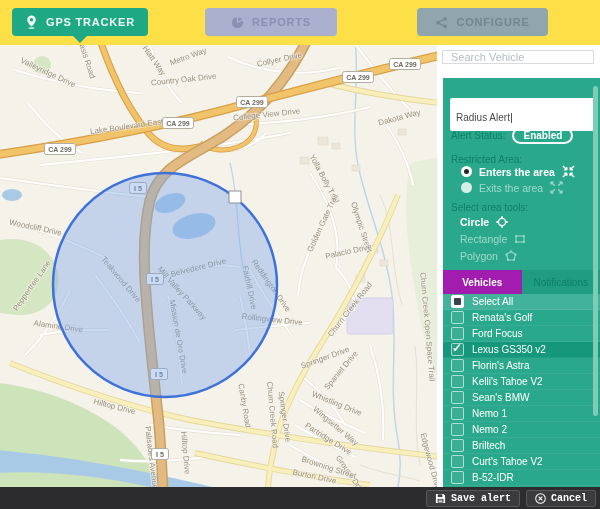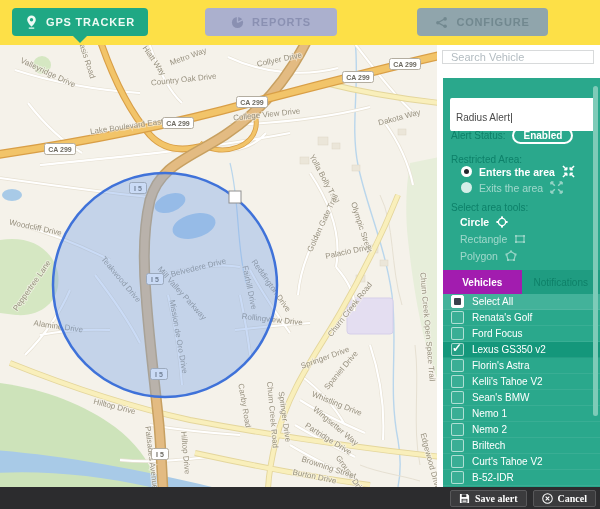--- a/index.html
+++ b/index.html
@@ -50,21 +50,21 @@
   .vrow.selectall{background:rgba(255,255,255,.12);text-align:center;}
   .vrow.checked{background:#14977b;}
   .cb{width:11px;height:11px;border:1px solid rgba(255,255,255,.6);border-radius:2px;background:rgba(255,255,255,.08);position:relative;flex:none;}
   .cb.ind{background:#ffffff;border-color:#ffffff;}
   .cb.ind::after{content:"";position:absolute;left:2px;top:2px;right:2px;bottom:2px;background:#3a424c;border-radius:1px;}
   .cb.chk::after{content:"\2713";position:absolute;left:0;top:-3px;color:#ffffff;font-weight:bold;font-size:12px;}
   .scroll-thumb{position:absolute;right:2px;top:8px;width:5px;height:330px;border-radius:3px;background:#7ecbb8;cursor:pointer;}
 
   
   .footer{position:absolute;top:487px;left:0;width:600px;height:22px;background:#2c2c2e;display:flex;align-items:center;justify-content:flex-end;gap:6px;padding-right:4px;box-sizing:border-box;}
-  .fbtn{height:17px;display:flex;align-items:center;gap:5px;background:#3b3b3d;border:1px solid #58585a;color:#fff;font-size:10px;font-weight:bold;padding:0 8px;border-radius:2px;cursor:pointer;font-family:Liberation Serif, serif;}
+  .fbtn{height:17px;display:flex;align-items:center;gap:5px;background:#3b3b3d;border:1px solid #58585a;color:#fff;font-size:10px;font-weight:bold;padding:0 8px;border-radius:2px;cursor:pointer;font-family:Liberation Mono, monospace;}
 </style>
 </head>
 <body>
 
 <div class="app">
 
   <div class="header">
     <button class="hbtn gps">
       <span style="display:flex">
         <svg width="13" height="14" viewBox="0 0 13 14">

